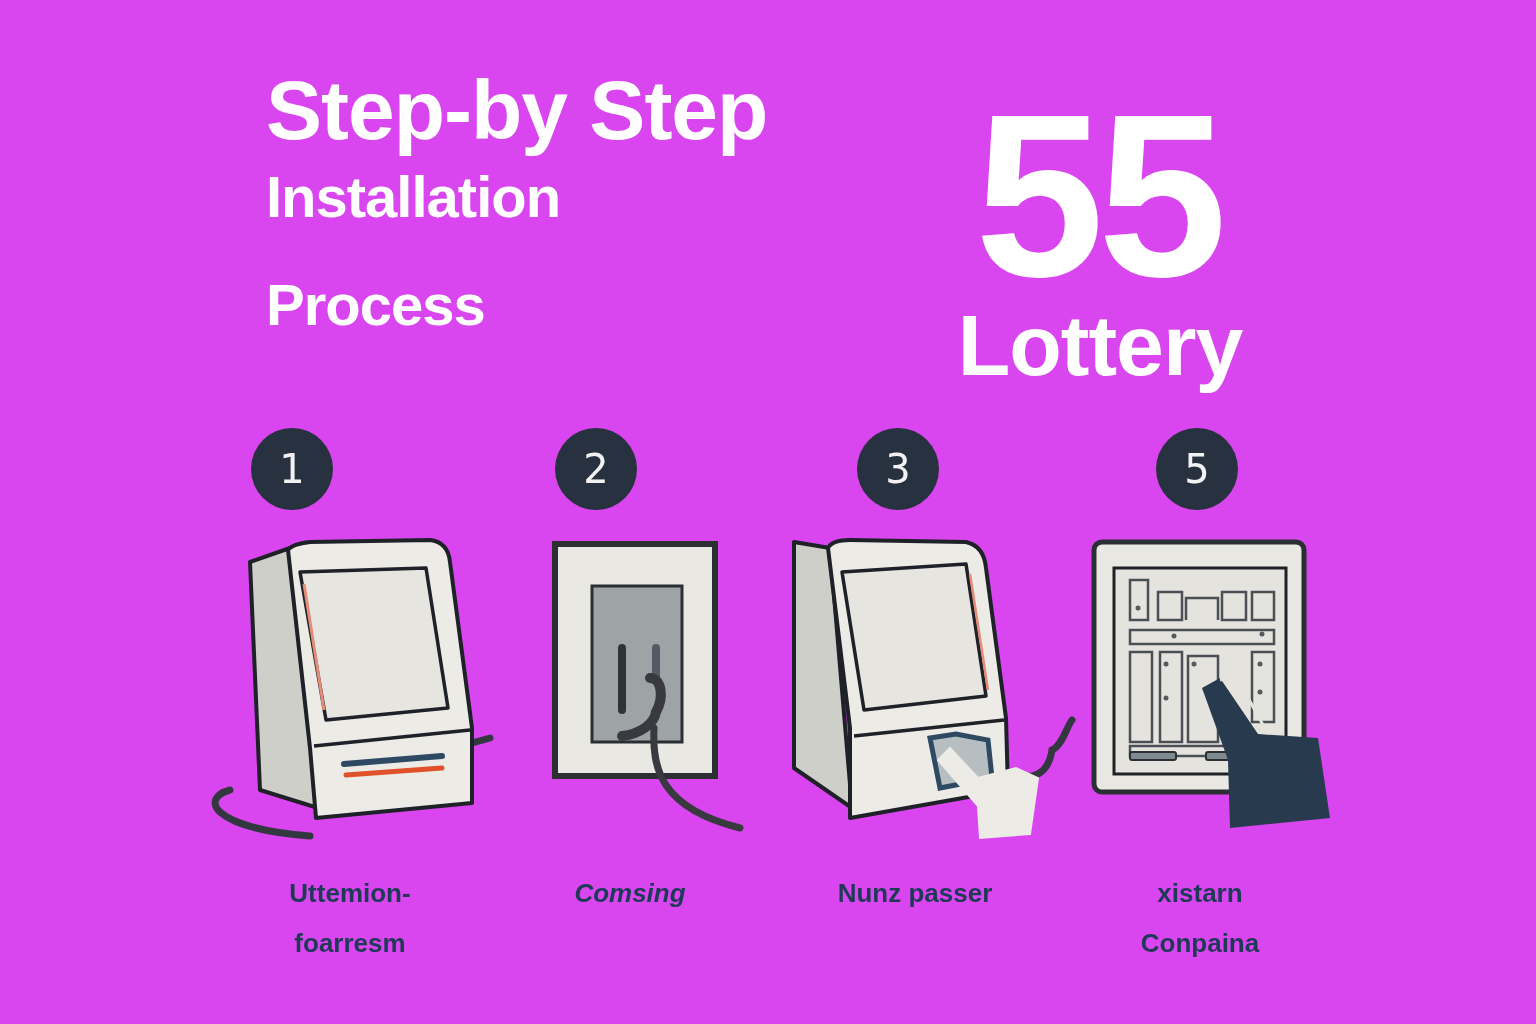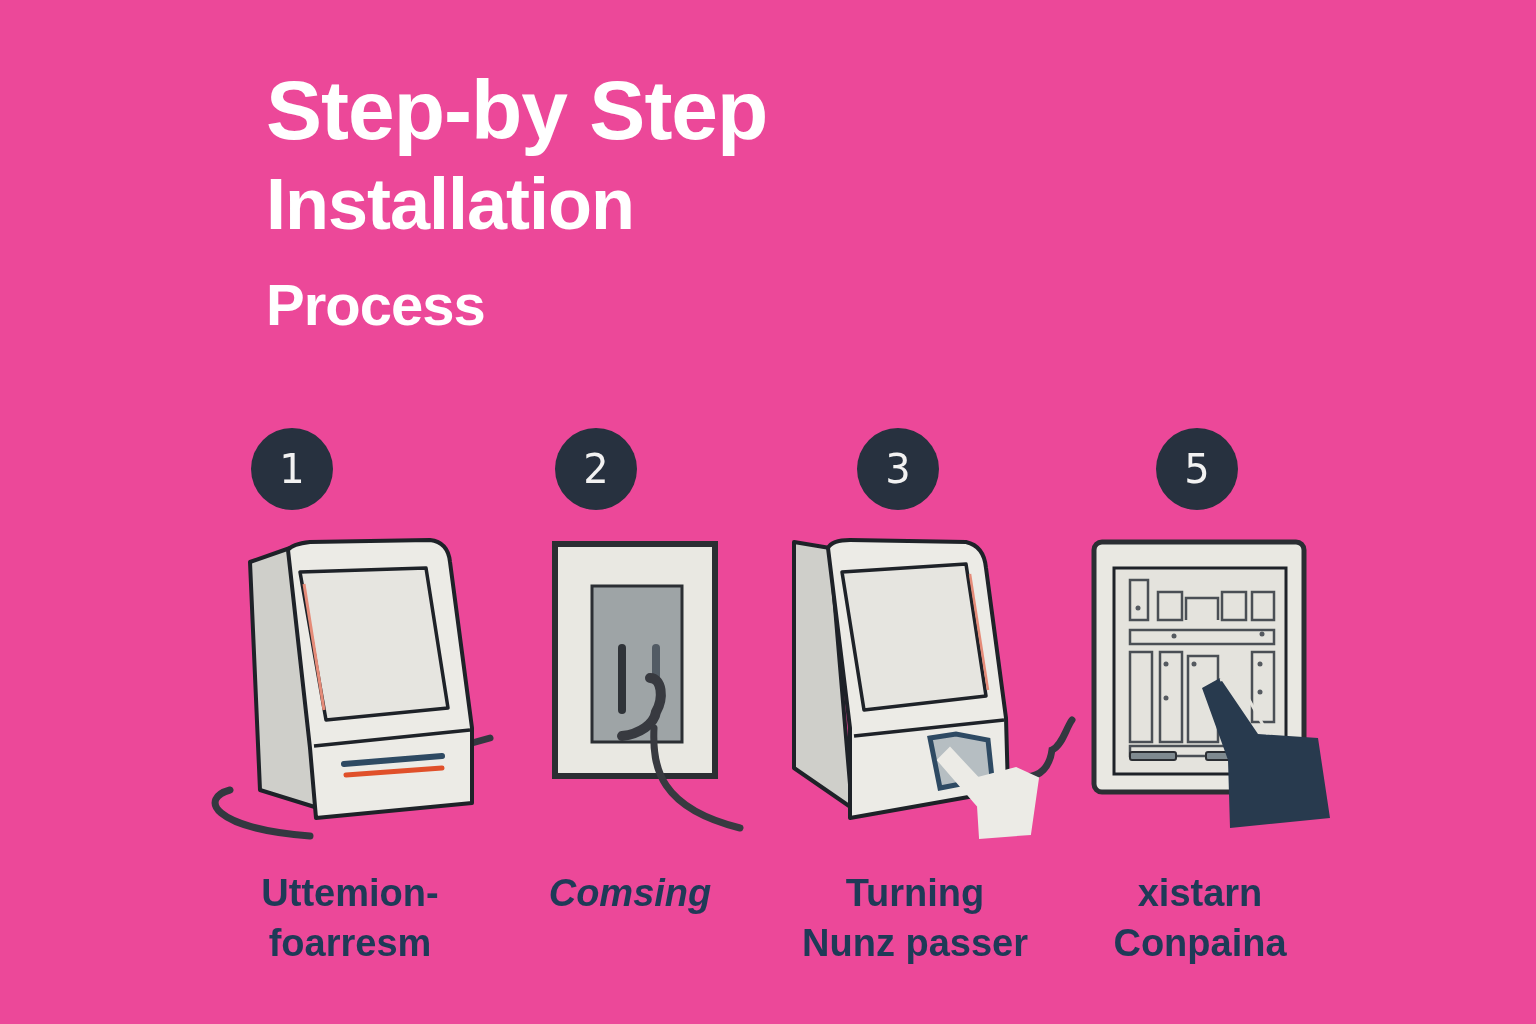--- a/index.html
+++ b/index.html
@@ -10,38 +10,38 @@
       width: 1536px;
       height: 1024px;
       overflow: hidden;
       background: #F55A1E;
       position: relative;
       font-family: "Liberation Sans", "DejaVu Sans", sans-serif;
     }
     .poster {
       position: absolute;
       inset: 0;
-      background: #ec4899;
+      background: #d946ef;
     }
     .title-block {
       position: absolute;
       left: 266px;
       top: 68px;
       color: #FFFFFF;
       font-weight: bold;
       line-height: 1;
     }
     .title-line {
       display: block;
       font-size: 88px;
       letter-spacing: -1px;
       white-space: nowrap;
     }
     .title-line.l1 { position: absolute; top: 0; left: 0; font-size: 84px; }
-    .title-line.l2 { position: absolute; top: 100px; left: 0; font-size: 72px; }
+    .title-line.l2 { position: absolute; top: 100px; left: 0; font-size: 58px; }
     .title-line.l3 { position: absolute; top: 208px; left: 0; font-size: 58px; }
 
     .brand-block {
       position: absolute;
       left: 930px;
       top: 96px;
       width: 340px;
       color: #FFFFFF;
       font-weight: bold;
       text-align: center;
@@ -84,21 +84,21 @@
     }
     .illustration {
       position: absolute;
       top: 100px;
     }
     .caption {
       position: absolute;
       top: 440px;
       color: #1F3A57;
       font-weight: bold;
-      font-size: 38px;
+      font-size: 26px;
       line-height: 50px;
       text-align: center;
       white-space: nowrap;
     }
     .caption span {
       display: block;
     }
 
     #step-1 { left: 200px; }
     #step-1 .badge { left: 51px; }
@@ -124,20 +124,24 @@
 <body>
 
 <div class="poster">
 
   <div class="title-block">
     <span class="title-line l1">Step-by Step</span>
     <span class="title-line l2">Installation</span>
     <span class="title-line l3">Process</span>
   </div>
 
+  <div class="brand-block">
+    <span class="brand-number">55</span>
+    <span class="brand-word">Lottery</span>
+  </div>
 
   <div class="step" id="step-1">
     <div class="badge">1</div>
     <svg class="illustration" width="300" height="320" viewBox="0 0 300 320">
 
       <path d="M30 262 C 0 270, 10 300, 110 308" fill="none" stroke="#333840" stroke-width="7" stroke-linecap="round"></path>
       <path d="M272 215 L 290 210" fill="none" stroke="#333840" stroke-width="7" stroke-linecap="round"></path>
 
       <path d="M50 34 L 90 20 L 118 280 L 60 262 Z" fill="#CFCFCA" stroke="#1E2228" stroke-width="4" stroke-linejoin="round"></path>
 
@@ -190,21 +194,20 @@
       <path d="M62 44 L 186 36 L 206 168 L 84 182 Z" fill="#E6E5E0" stroke="#1E2228" stroke-width="3.5" stroke-linejoin="round"></path>
       <path d="M190 46 L 208 162" stroke="#E58B78" stroke-width="2.5" fill="none"></path>
 
       <path d="M74 208 L 224 192" stroke="#1E2228" stroke-width="3.5"></path>
 
       <path d="M150 210 L 176 206 L 208 212 L 212 250 L 160 260 Z" fill="#B6BEC2" stroke="#2E4A63" stroke-width="5"></path>
 
       <path d="M158 232 L 198 278 L 200 310 L 250 306 L 258 250 L 236 240 L 198 250 L 170 220 Z" fill="#ECEBE6" stroke="#ECEBE6" stroke-width="2"></path>
     </svg>
     <div class="caption">
-      <span>Turning</span>
       <span>Nunz passer</span>
     </div>
   </div>
 
   <div class="step" id="step-4">
     <div class="badge">5</div>
     <svg class="illustration" width="270" height="320" viewBox="0 0 270 320">
 
       <rect x="14" y="14" width="210" height="250" rx="8" fill="#E9E8E2" stroke="#2B2E33" stroke-width="5"></rect>
       <rect x="34" y="40" width="172" height="206" fill="#E4E3DD" stroke="#1E2228" stroke-width="3"></rect>

